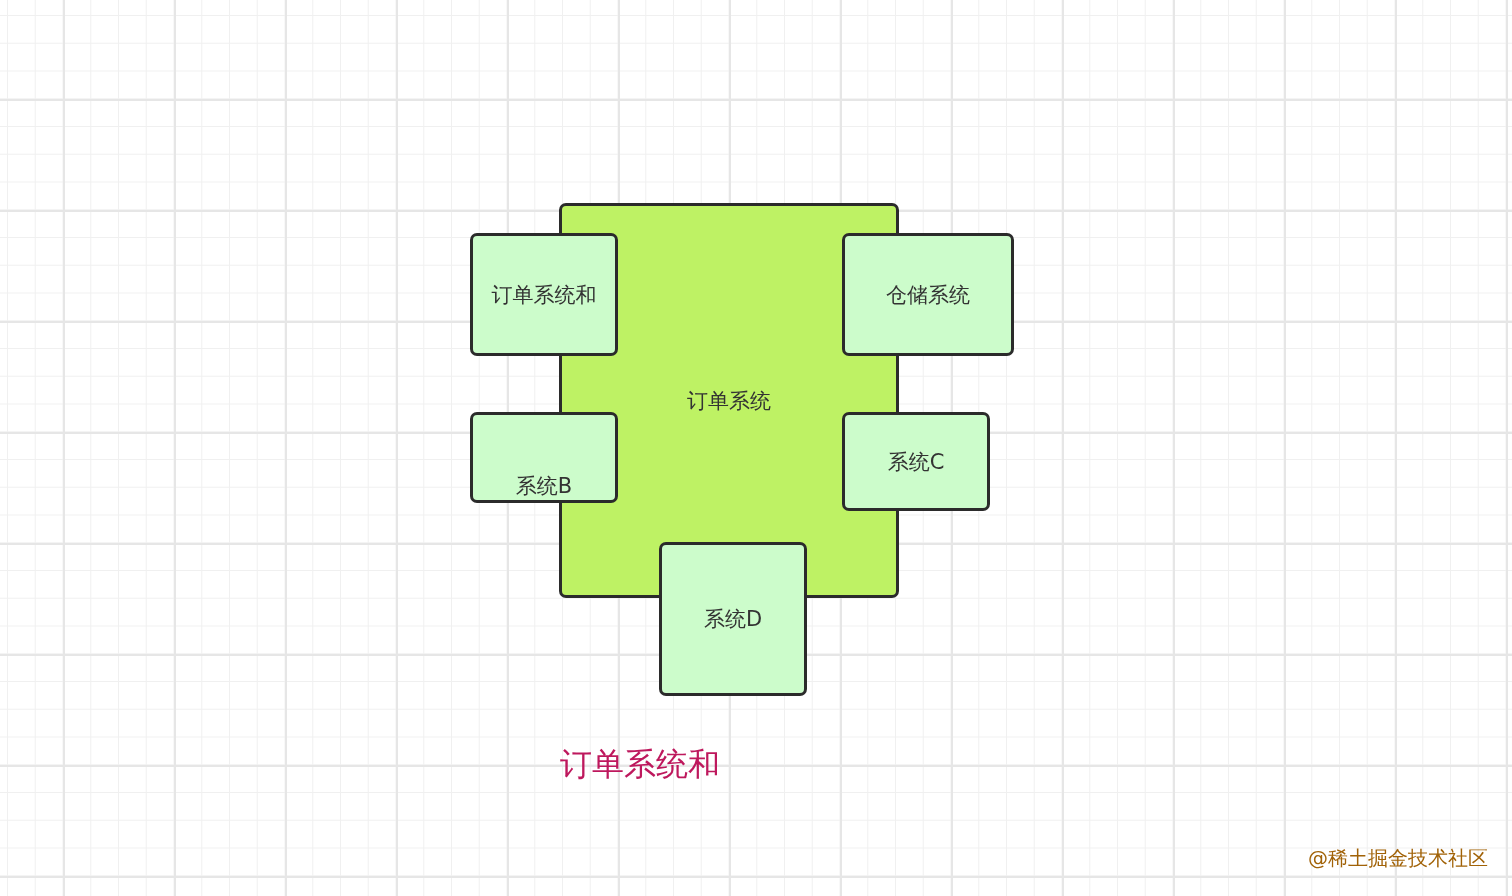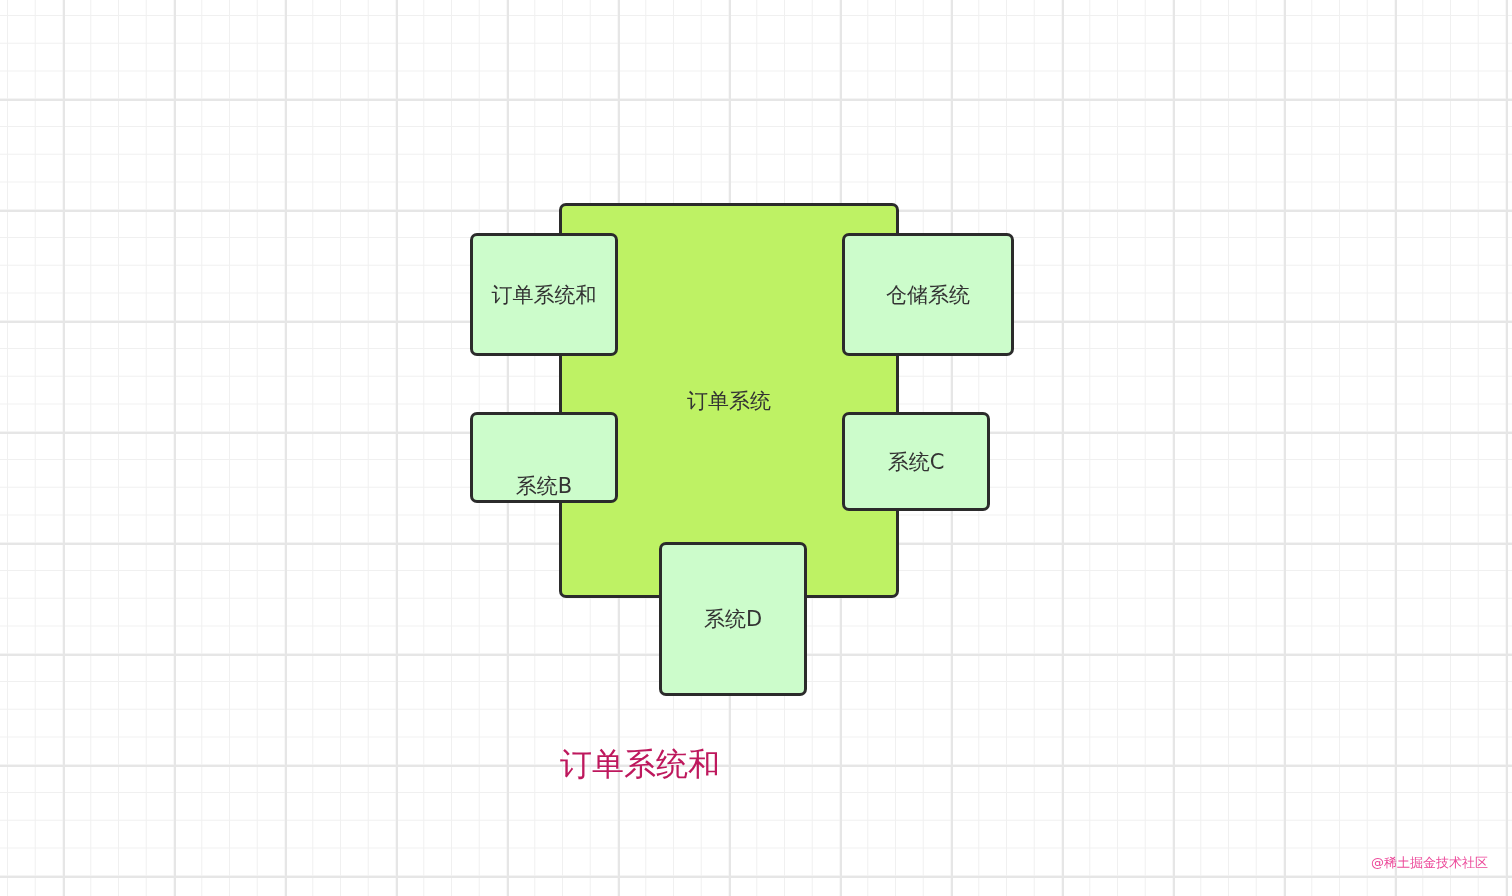--- a/index.html
+++ b/index.html
@@ -22,21 +22,21 @@
     color:#333333; font-size:21px;
   }
   .main { background:#bef264; }
   .sub { background:#ccfccb; }
   .caption {
     position:absolute; left:560px; width:344px; top:745px;
     text-align:left; font-size:32px; line-height:38px; color:#be185d;
   }
   .watermark {
     position:absolute; right:24px; bottom:24px;
-    font-size:13px; color:#ec4899;
+    font-size:20px; color:#a16207;
   }
 </style>
 </head>
 <body>
 
 <div class="box main" style="left:559px; top:203px; width:340px; height:395px;">
   <span style="margin-top:0px;">订单系统</span>
 </div>
 
 <div class="box sub" style="left:470px; top:233px; width:148px; height:123px;">

